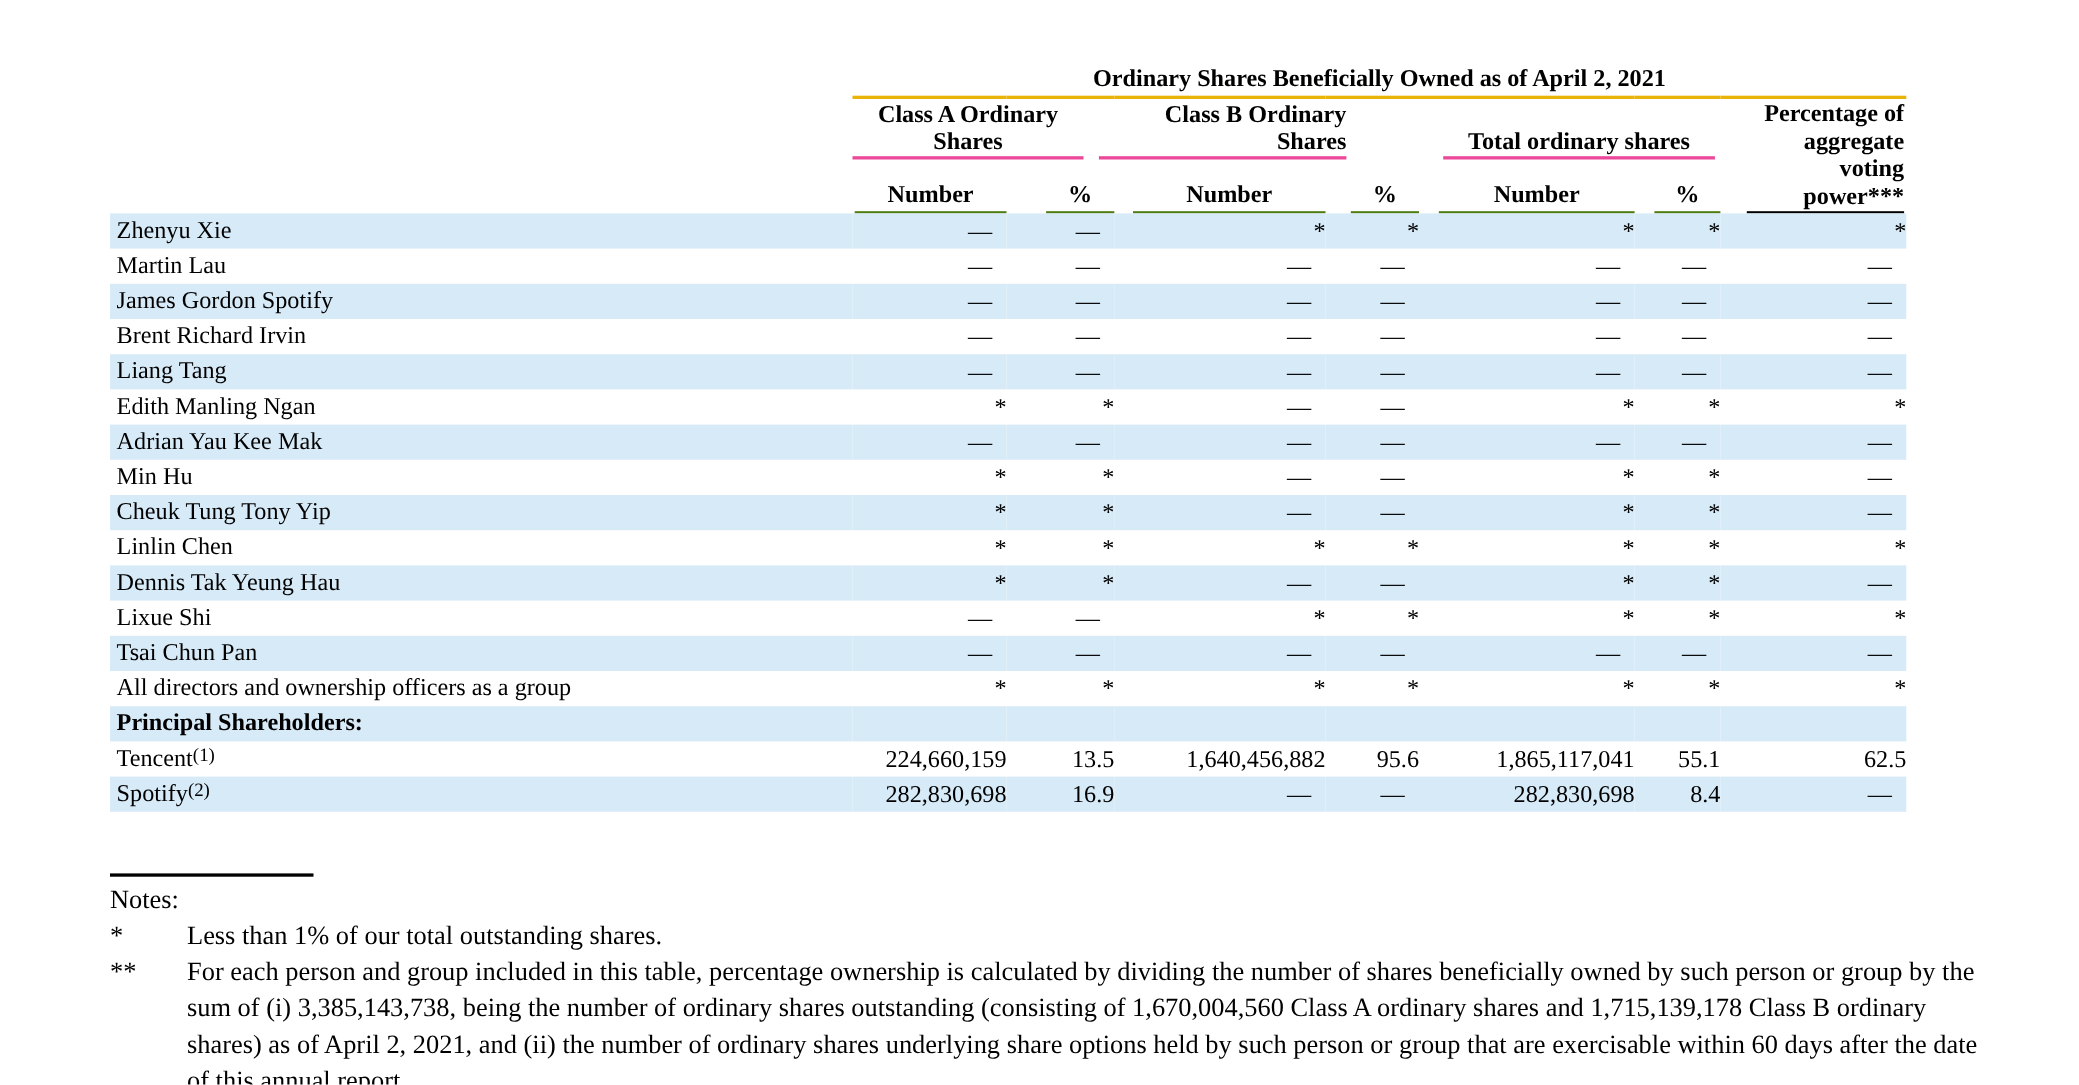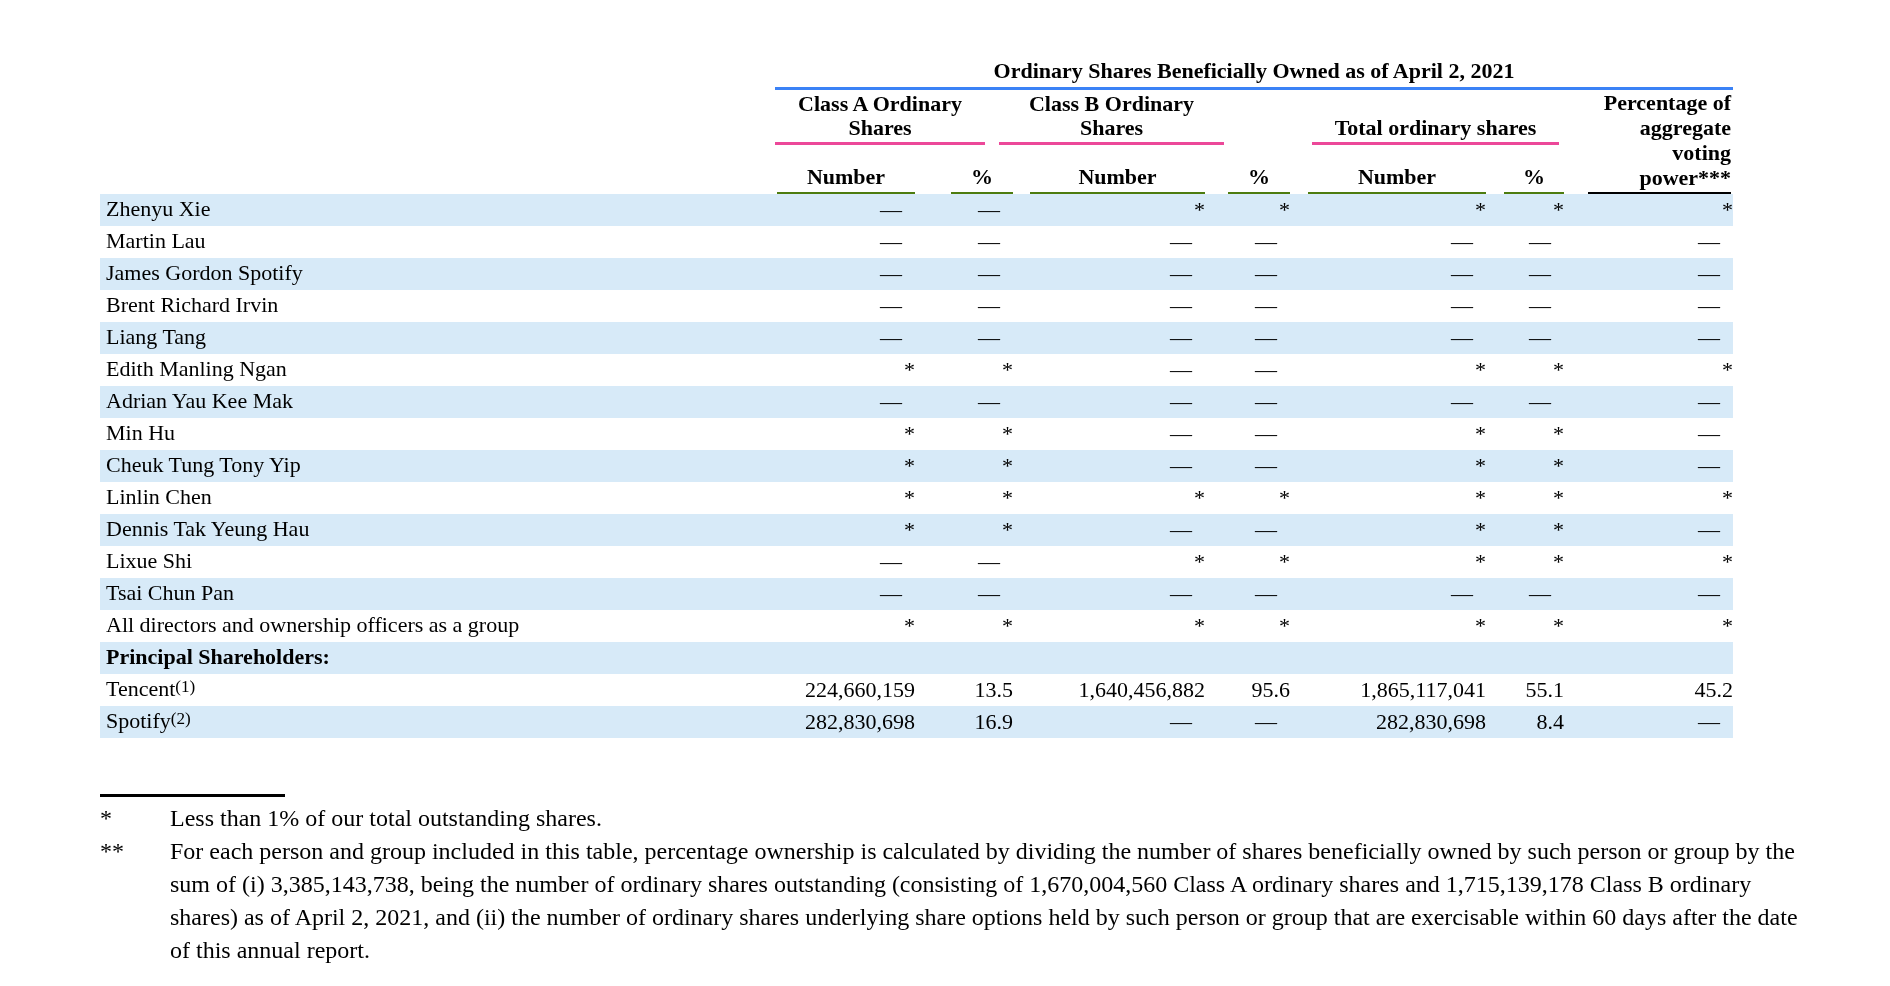--- a/index.html
+++ b/index.html
@@ -26,34 +26,34 @@
   col.c-tnum  { width: 196px; }
   col.c-tpct  { width: 78px;  }
   col.c-vote  { width: 169px; }
 
   td { vertical-align: bottom; }
 
   .title-cell {
     text-align: center;
     font-weight: bold;
     height: 40px;
-    border-bottom: 3px solid #3b82f6;
+    border-bottom: 3px solid #eab308;
     padding-bottom: 3px;
     white-space: nowrap;
   }
   .group-row td { height: 50px; }
   .gu {
     border-bottom: 3px solid #ec4899;
     text-align: center;
     font-weight: bold;
     line-height: 24px;
     padding-bottom: 2px;
   }
   .gu-a { margin: 0 28px 0 0; }
-  .gu-b { margin: 0 66px 0 -14px; }
+  .gu-b { margin: 0 66px 0 -14px; text-align: right; }
   .gu-t { margin: 0 5px 0 22px; white-space: nowrap; }
   .vu {
     border-bottom: 2px solid #000;
     text-align: right;
     font-weight: bold;
     line-height: 25px;
     margin: 0 2px 0 24px;
     padding-bottom: 2px;
   }
   .sub-row td { height: 46px; padding-top: 12px; }
@@ -314,38 +314,39 @@
     </tr>
 
     <tr class="row">
       <td class="name"><span>Tencent</span><span class="sup">(1)</span></td>
       <td class="val">224,660,159</td>
       <td class="val">13.5</td>
       <td class="val">1,640,456,882</td>
       <td class="val">95.6</td>
       <td class="val">1,865,117,041</td>
       <td class="val">55.1</td>
-      <td class="val">45.2</td>
+      <td class="val">62.5</td>
     </tr>
 
     <tr class="row shaded">
       <td class="name"><span>Spotify</span><span class="sup">(2)</span></td>
       <td class="val">282,830,698</td>
       <td class="val">16.9</td>
       <td class="val dash">—</td>
       <td class="val dash">—</td>
       <td class="val">282,830,698</td>
       <td class="val">8.4</td>
       <td class="val dash">—</td>
     </tr>
   </tbody>
     </table>
 
   <div class="notes">
     <div class="notes-rule"></div>
+    <div class="notes-heading">Notes:</div>
 
     <div class="note-item">
       <span class="note-marker">*</span>
       <span class="note-text">Less than 1% of our total outstanding shares.</span>
     </div>
     <div class="note-item">
       <span class="note-marker">**</span>
       <span class="note-text">For each person and group included in this table, percentage ownership is calculated by dividing the number of shares beneficially owned by such person or group by the sum of (i) 3,385,143,738, being the number of ordinary shares outstanding (consisting of 1,670,004,560 Class A ordinary shares and 1,715,139,178 Class B ordinary shares) as of April 2, 2021, and (ii) the number of ordinary shares underlying share options held by such person or group that are exercisable within 60 days after the date of this annual report.</span>
     </div>
 

